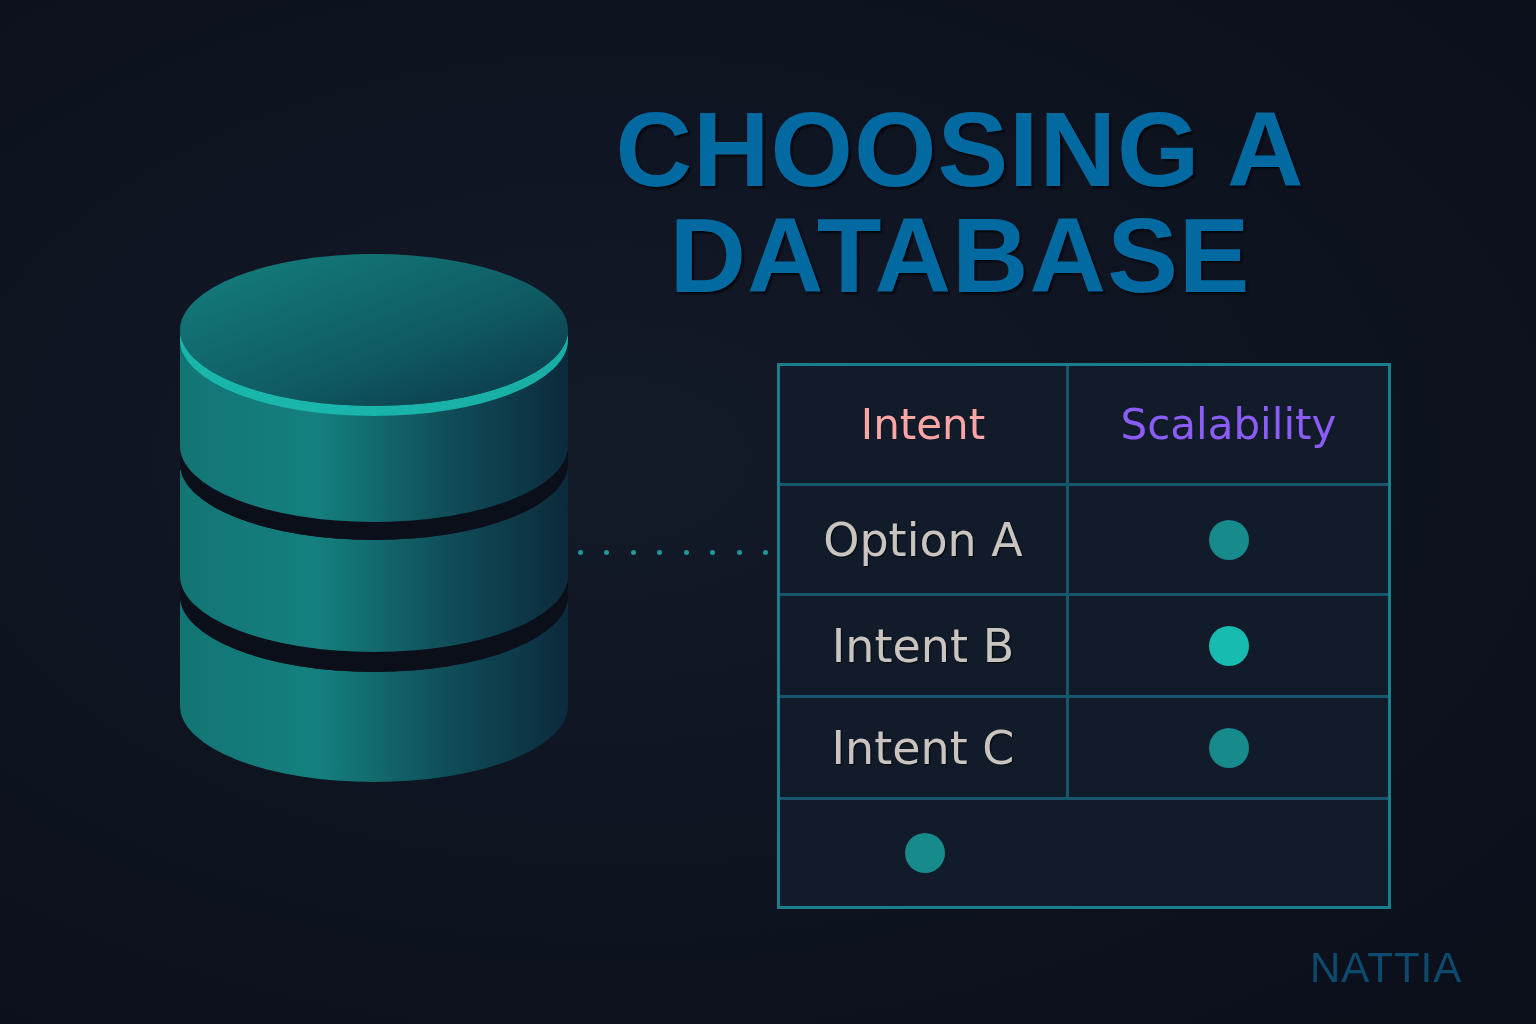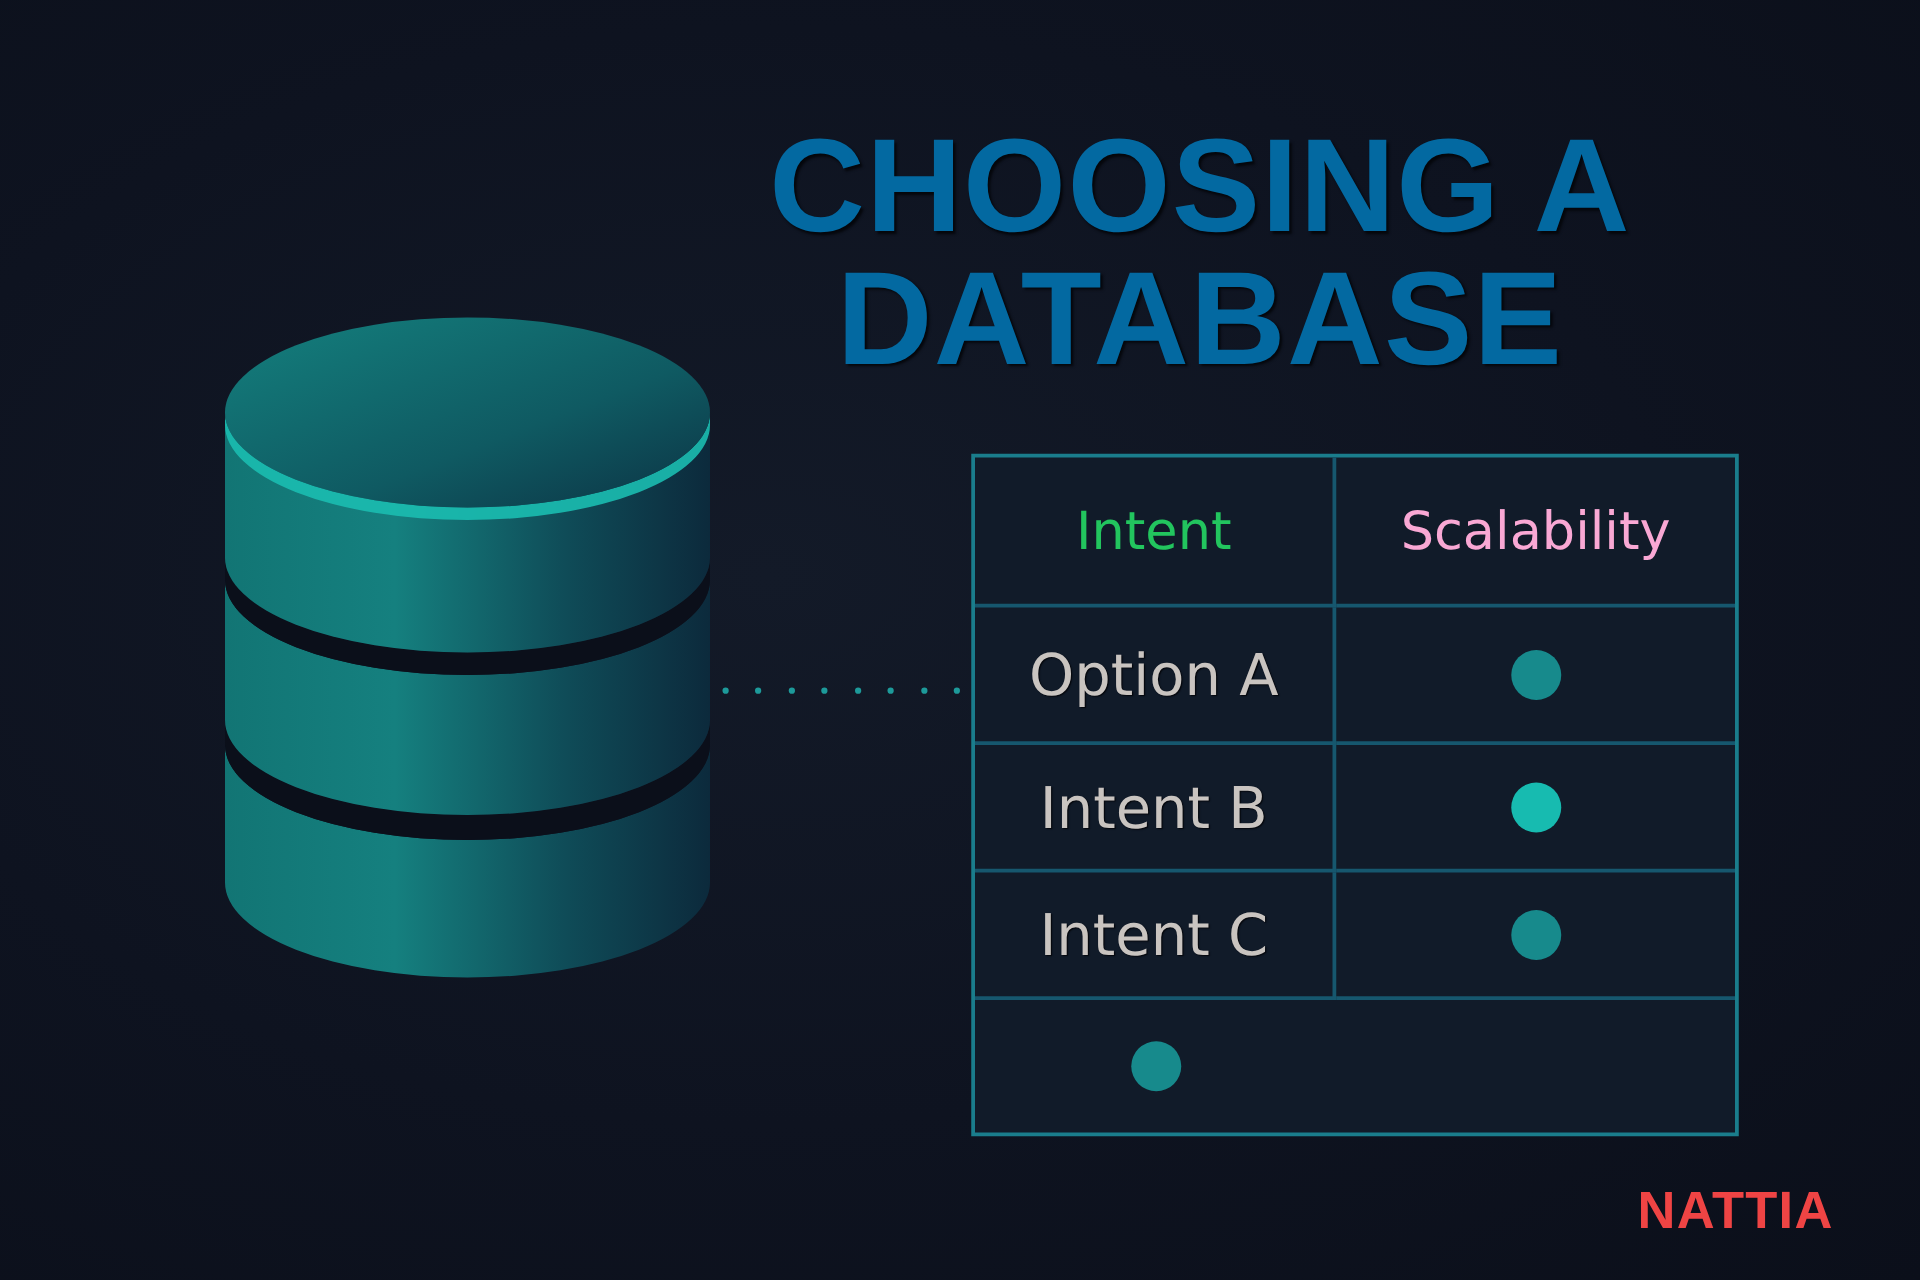--- a/index.html
+++ b/index.html
@@ -31,28 +31,28 @@
       grid-template-rows: 120px 110px 102px 102px 1fr;
     }
     .cell {
       border-right: 3px solid #16576e; border-bottom: 3px solid #16576e;
       display: flex; align-items: center; justify-content: center;
       box-sizing: border-box;
     }
     .cell.last-col { border-right: none; }
     .cell.last-row { border-bottom: none; }
     .hdr { font-size: 42px; font-weight: normal; }
-    .hdr-intent { color: #22c55e; }
-    .hdr-scal { color: #f9a8d4; }
+    .hdr-intent { color: #fca5a5; }
+    .hdr-scal { color: #8b5cf6; }
     .opt { font-size: 46px; color: #c9c4c0; text-shadow: 1px 1px 1px #05070c; text-align: right; }
     .dot { width: 40px; height: 40px; border-radius: 50%; }
     .brand {
       position: absolute; left: 1310px; top: 944px;
-      font-family: "Liberation Sans", sans-serif; font-weight: bold;
-      font-size: 42px; color: #ef4444; letter-spacing: 1px;
+      font-family: "Liberation Sans", sans-serif; font-weight: normal;
+      font-size: 42px; color: #0c4a6e; letter-spacing: 1px;
     }
   </style>
 </head>
 <body>
 
 <div class="title">
   <span>CHOOSING A</span>
   <span>DATABASE</span>
 </div>
 

